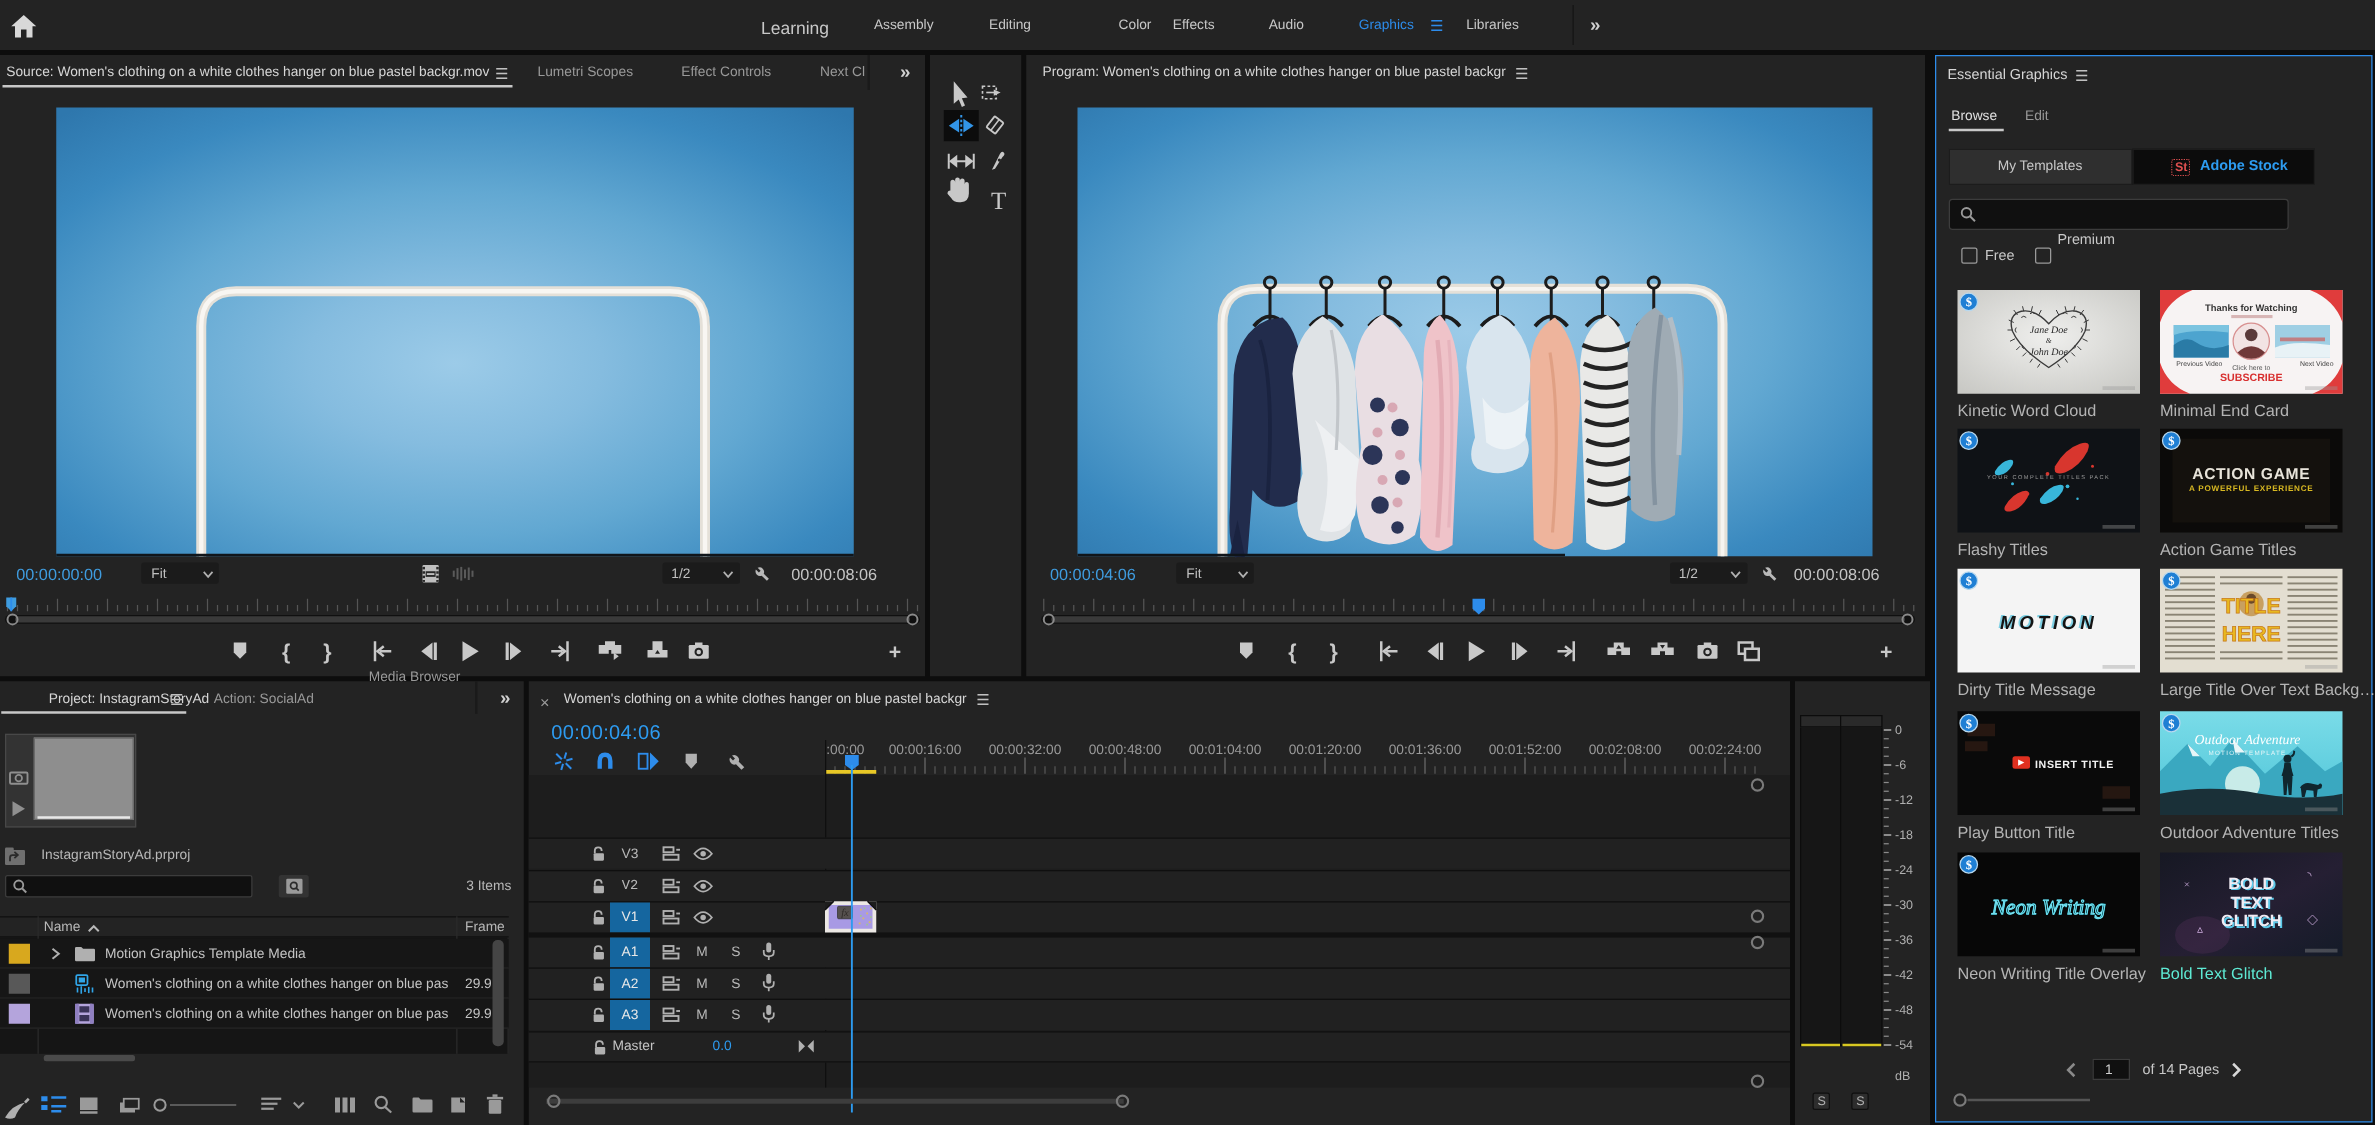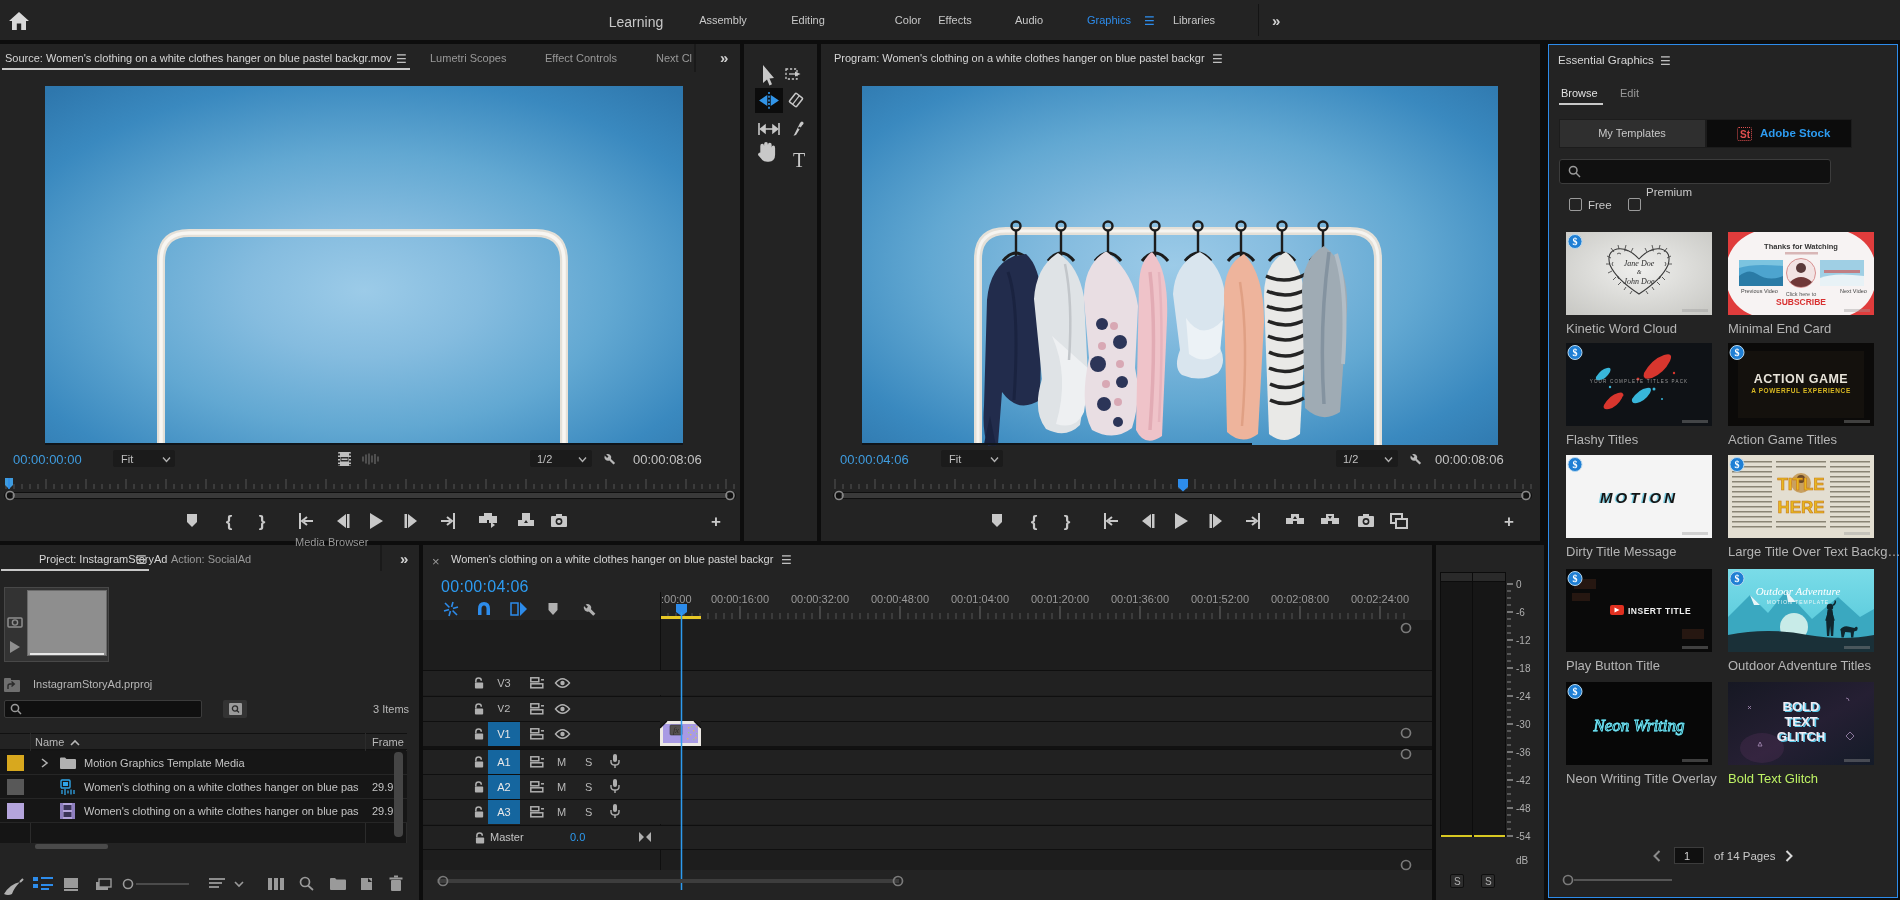--- a/index.html
+++ b/index.html
@@ -1321,21 +1321,21 @@
         <text x="73" y="59" fill="#f0ecf4">GLITCH</text>
       </g>
       <g stroke="#c8a8d8" stroke-width="0.8" fill="none" opacity="0.8">
         <path d="M20 24 l3 3 m0 -3 l-3 3"></path>
         <path d="M122 50 l4 4 l-4 4 l-4 -4 Z"></path>
         <path d="M30 64 l2 -4 l2 4 Z"></path>
         <path d="M118 16 q3 0 3 3"></path>
       </g>
       <rect x="116" y="77" width="26" height="3" fill="#999" opacity="0.38"></rect>
     </svg>
-    <div class="txt" style="left:1728px;top:771px;font-size:13px;color:#bef264;">Bold Text Glitch</div>
+    <div class="txt" style="left:1728px;top:771px;font-size:13px;color:#5eead4;">Bold Text Glitch</div>
   </div>
 
 <svg class="abs" style="left:1652px;top:849px;" width="10" height="14" viewBox="0 0 10 14">
     <path d="M7.5 2 L2.5 7 L7.5 12" stroke="#8a8a8a" stroke-width="2" fill="none"></path>
   </svg>
 <div class="abs" style="left:1674px;top:847px;width:30px;height:17px;background:#101010;border:1px solid #3c3c3c;"></div>
 <div class="txt" style="left:1684px;top:850px;color:#d0d0d0;">1</div>
 <div class="txt" style="left:1714px;top:850px;font-size:11.5px;color:#c8c8c8;">of 14 Pages</div>
 <svg class="abs" style="left:1784px;top:849px;" width="10" height="14" viewBox="0 0 10 14">
     <path d="M2.5 2 L7.5 7 L2.5 12" stroke="#d8d8d8" stroke-width="2" fill="none"></path>

